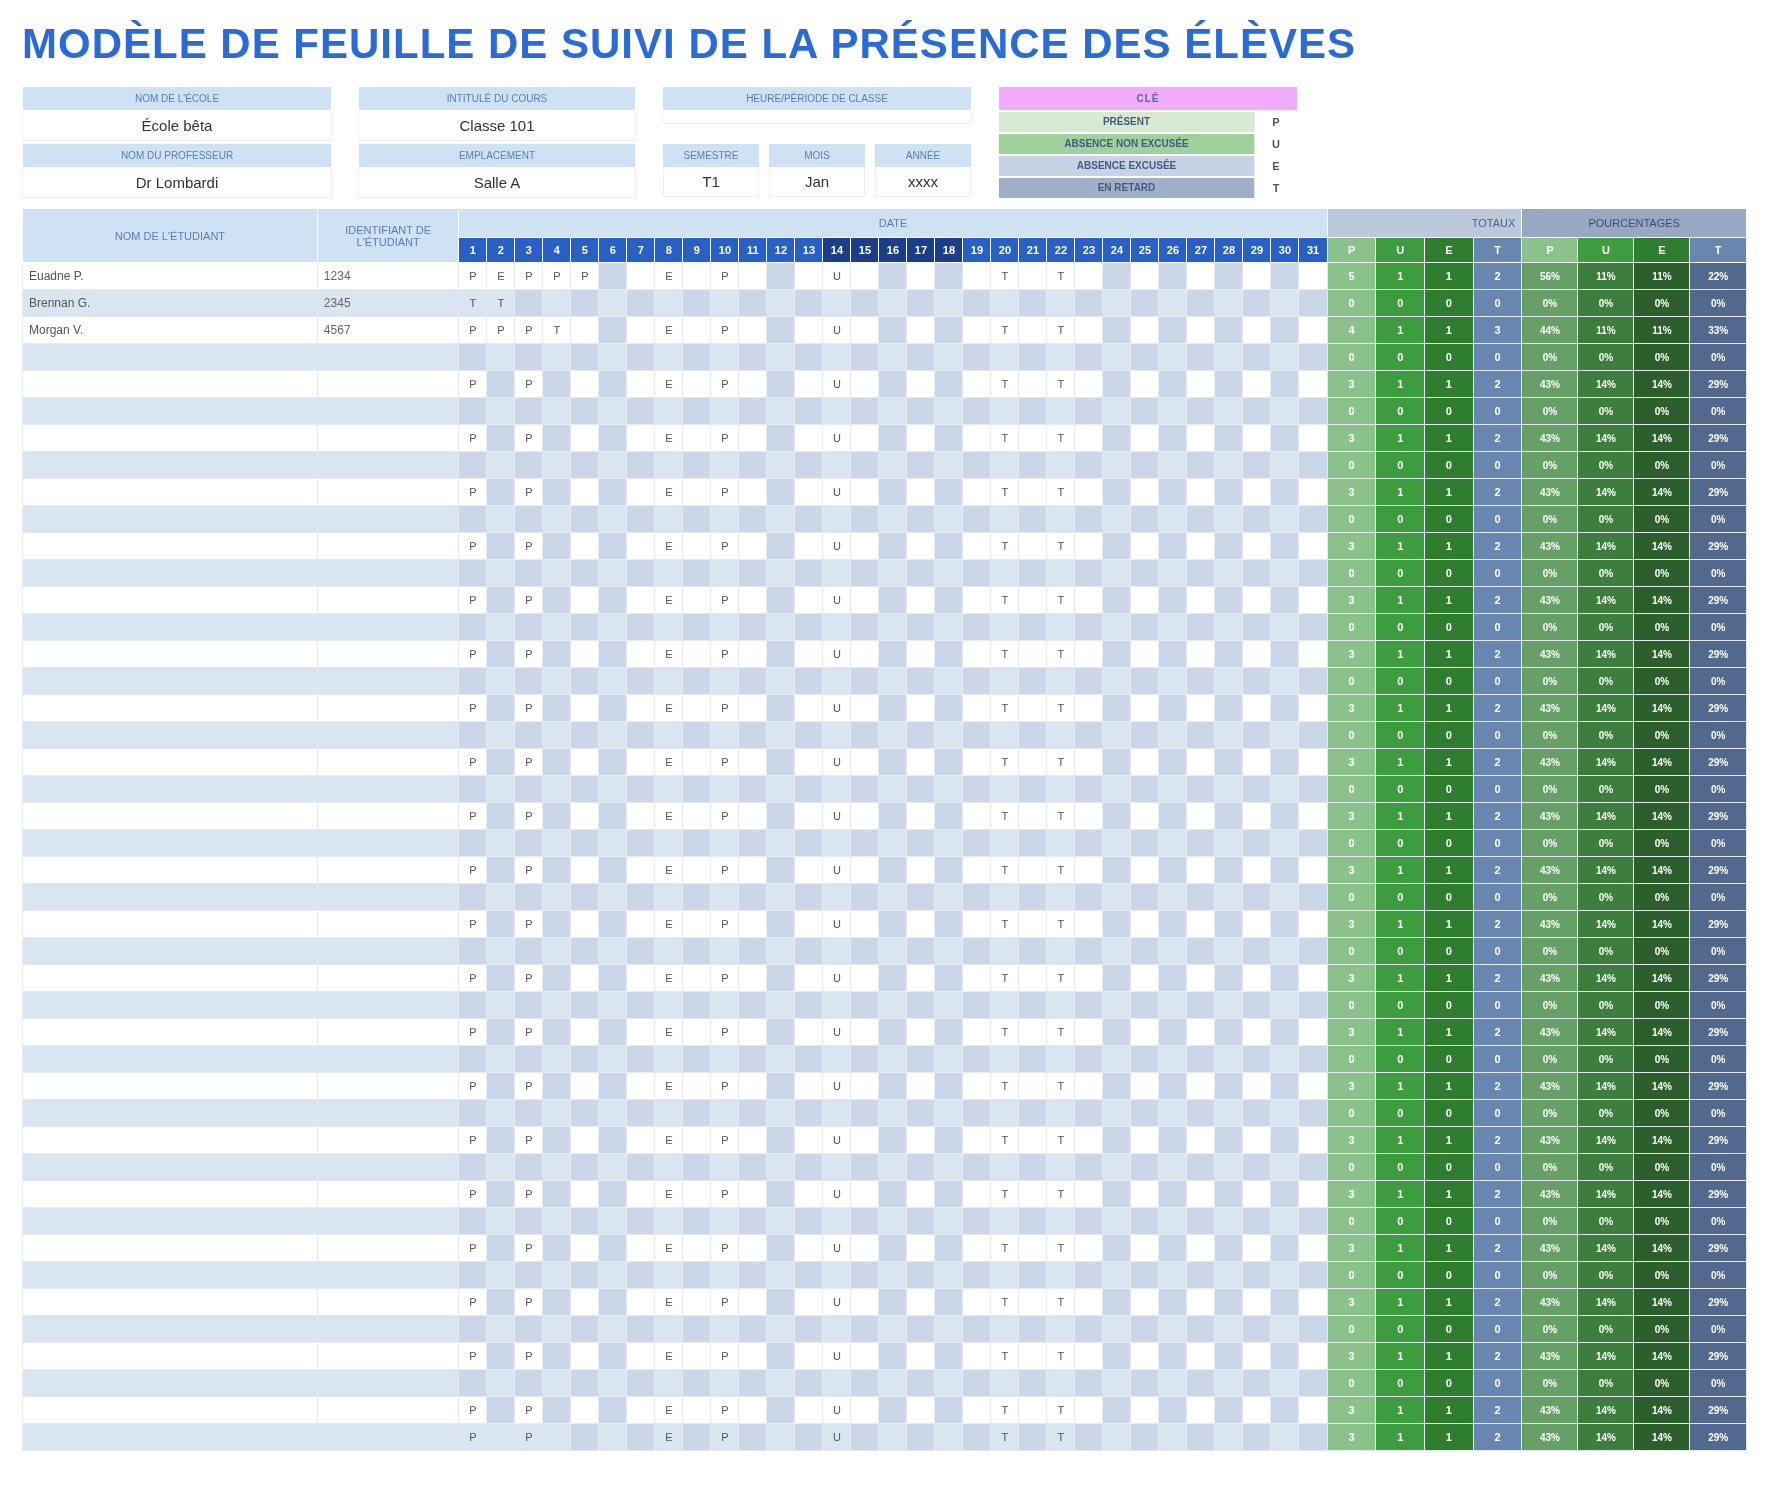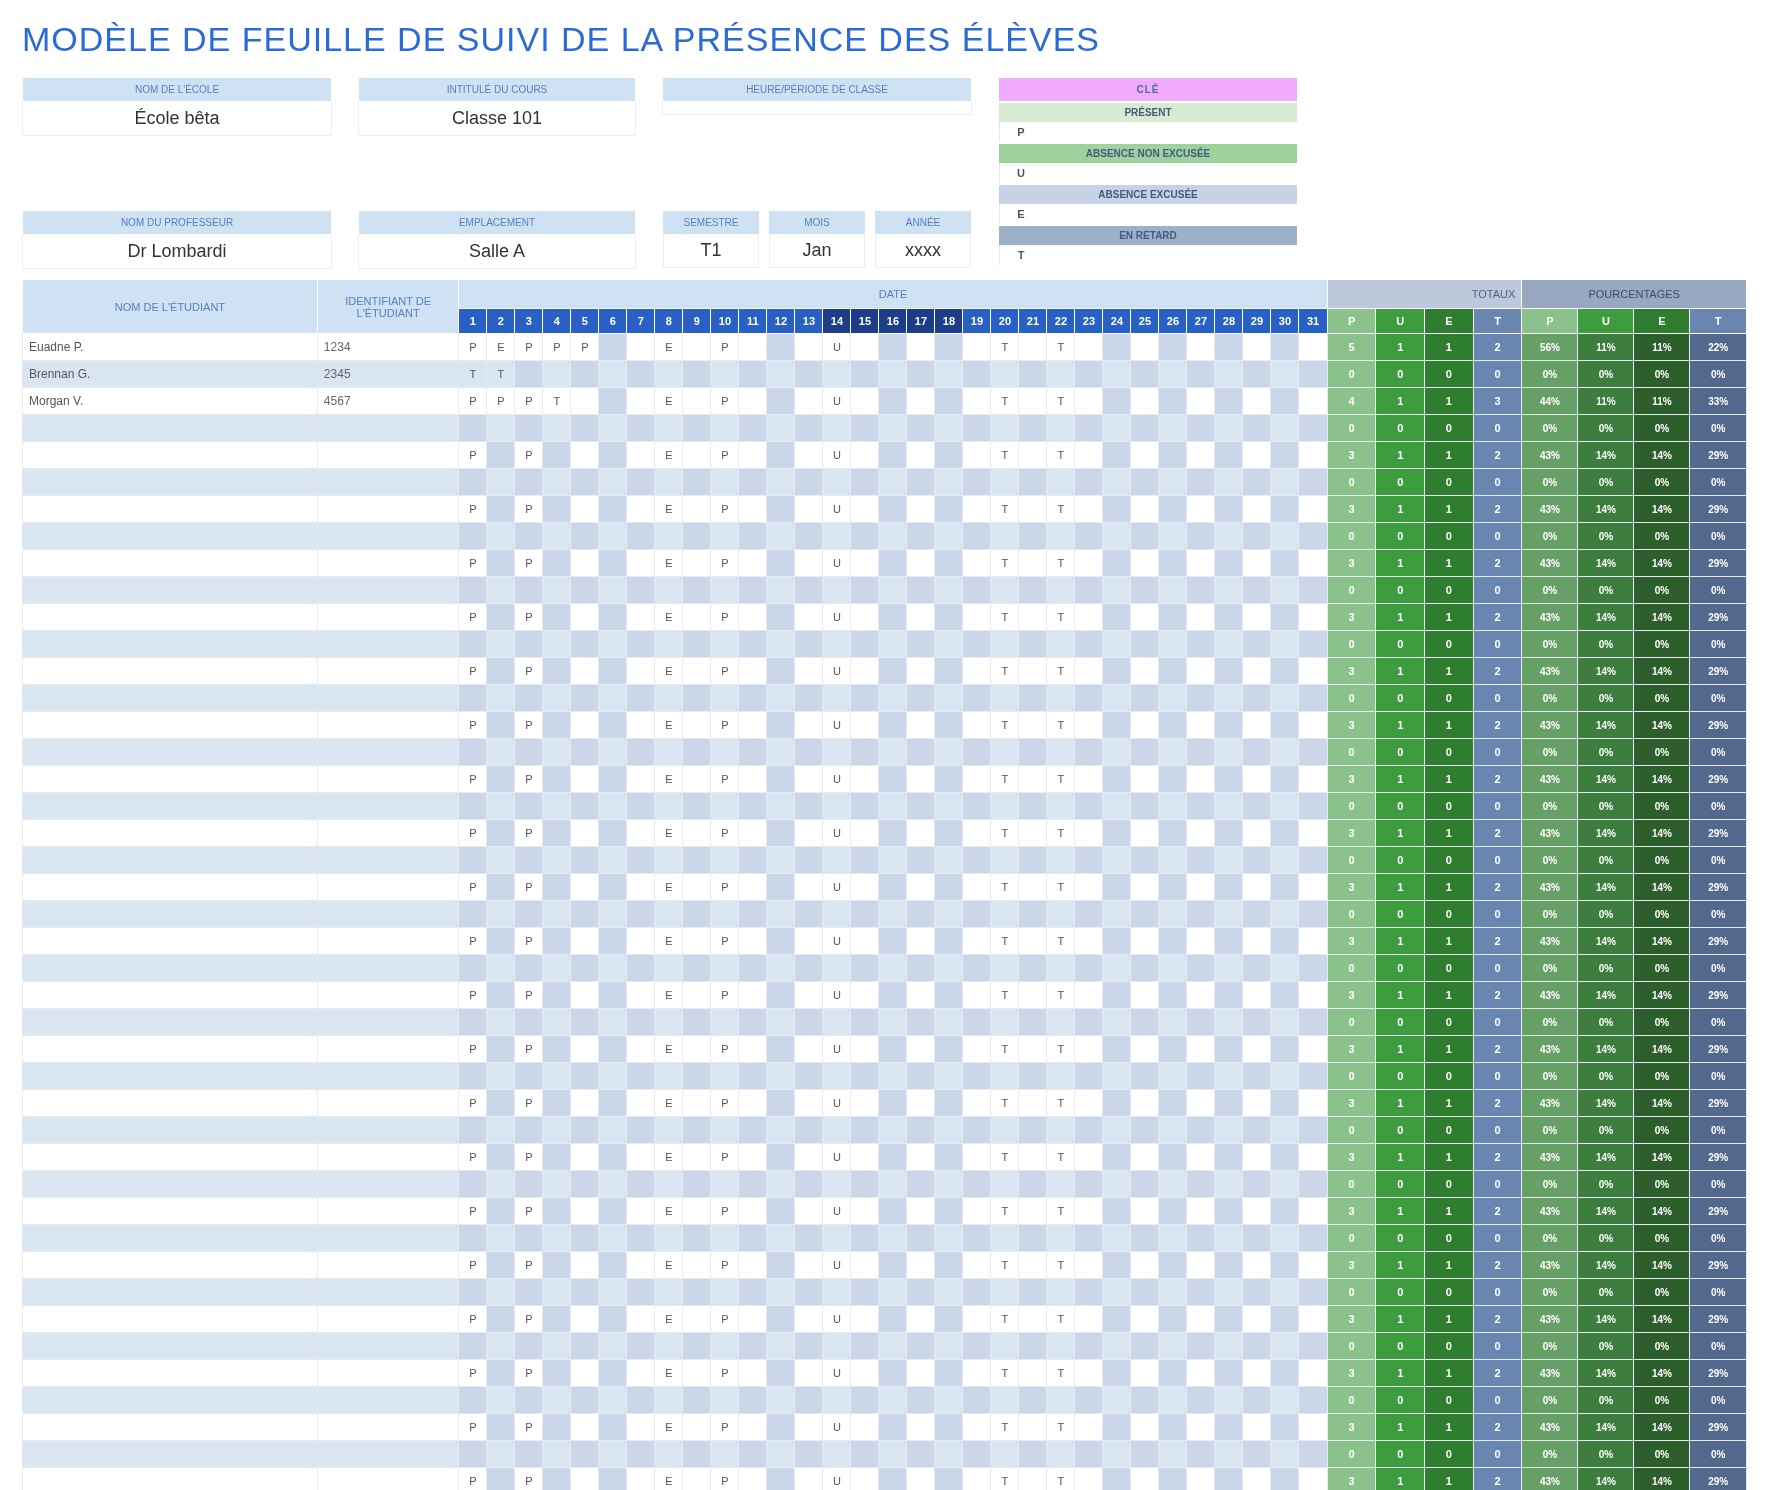--- a/index.html
+++ b/index.html
@@ -18,35 +18,35 @@
     --key-grey:#c6d3e4;
     --dark-grey:#9fb0c9;
     --pct-green-l:#66a066;
     --pct-green-m:#3d7d3d;
     --pct-green-d:#2c5f2c;
     --pct-blue:#52688c;
     --border:#90a7c8;
   }
   html,body{margin:0;padding:0;font-family:Arial,Helvetica,sans-serif;font-size:11px;background:#fff;color:#333;}
   .sheet{width:1769px;padding:20px 22px;box-sizing:border-box;}
-  h1{margin:0 0 18px 0;font-size:34px;font-weight:400;letter-spacing:1px;color:var(--blue-title);}
+  h1{margin:0 0 18px 0;font-size:42px;font-weight:700;letter-spacing:1px;color:var(--blue-title);}
   
   .hdr{display:flex;gap:26px;align-items:flex-start;margin-bottom:8px;}
   .block{flex:0 0 auto;width:278px;}
   .block.big{width:310px;}
   .label{background:var(--blue-head);text-align:center;padding:6px 4px;font-size:10px;color:#5a7cbf;border:1px solid #fff;}
-  .val{text-align:center;padding:6px 4px;font-size:18px;border:1px solid #eee;border-top:none;background:#fff;}
+  .val{text-align:center;padding:6px 4px;font-size:15px;border:1px solid #eee;border-top:none;background:#fff;}
   .row2{display:flex;gap:8px;}
   .row2 .mini{flex:1;border:1px solid #fff;}
   .row2 .mini .label{border:none;}
   .row2 .mini .val{border:1px solid #eee;border-top:none;}
   
   .keywrap{width:300px;}
   .keytitle{background:#f0abfc;color:#546b92;text-align:center;padding:6px;font-weight:700;letter-spacing:1px;font-size:10px;border:1px solid #fff;}
-  .keyrow{display:flex;border:1px solid #fff;flex-direction:column;}
+  .keyrow{display:flex;border:1px solid #fff;}
   .keyrow .kn{flex:1;padding:4px;text-align:center;font-weight:700;font-size:10px;color:#455a80;}
   .keyrow .kv{width:34px;text-align:center;padding:4px;font-weight:700;background:#fff;border-left:1px solid #e6e6e6;color:#555;}
   
   table{border-collapse:collapse;width:100%;table-layout:fixed;margin-top:10px;}
   th,td{padding:0;margin:0;}
   .top-header th{background:var(--blue-head);color:#5a7cbf;font-size:11px;padding:8px 4px;border:1px solid #fff;font-weight:400;}
   .dayhdr{background:var(--blue-header)!important;color:#fff!important;font-weight:700!important;font-size:11px;height:24px;border:1px solid #fff;}
   .dayhdr.dark{background:var(--blue-deep)!important;}
   .tothdr{color:#fff!important;font-weight:700!important;font-size:11px;height:24px;border:1px solid #fff;}
   .tothdr.gp{background:var(--green1)!important;}

